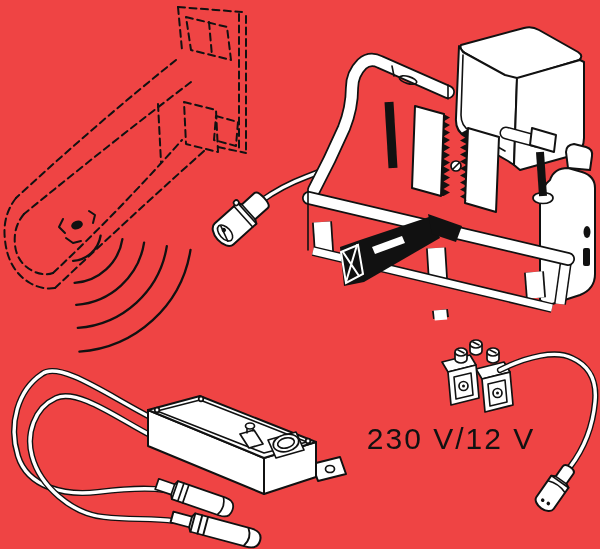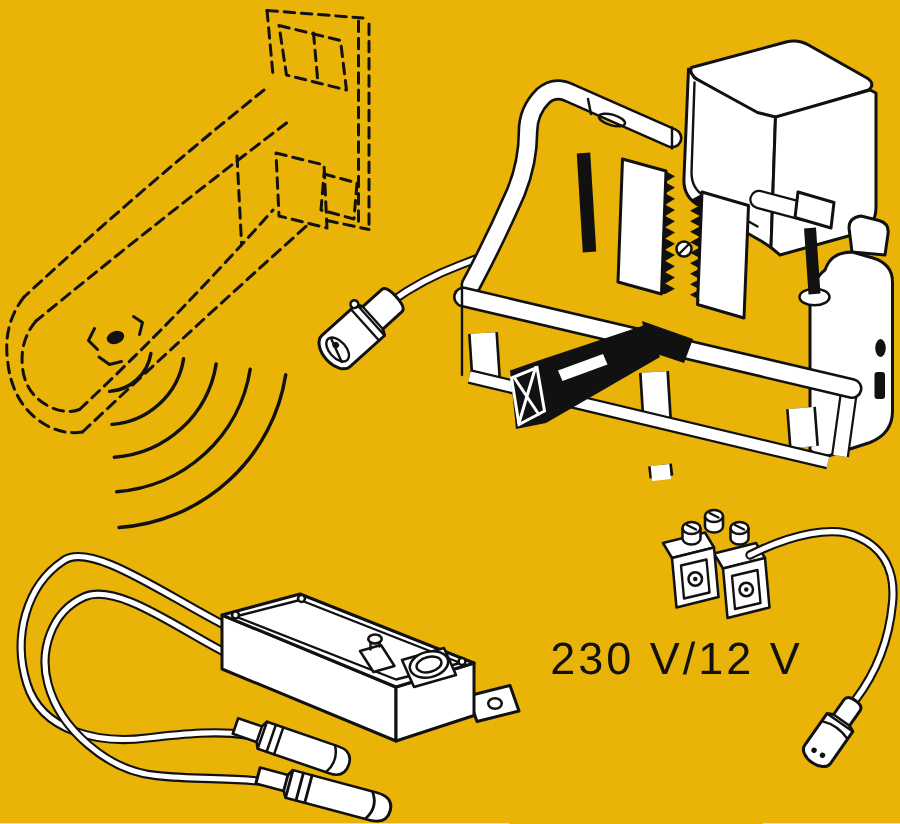--- a/index.html
+++ b/index.html
@@ -1,16 +1,16 @@
 <!DOCTYPE html>
 <html><head>
 <meta charset="utf-8">
 <style>
   html,body{margin:0;padding:0;background:#fff;}
-  .stage{position:relative;width:600px;height:549px;background:#eab308;overflow:hidden;
+  .stage{position:relative;width:600px;height:549px;background:#ef4444;overflow:hidden;
          font-family:"Liberation Sans", sans-serif;}
   svg{display:block}
   .s  {fill:none;stroke:#111;stroke-width:2;stroke-linecap:round;stroke-linejoin:round}
   .s15{fill:none;stroke:#111;stroke-width:1.6;stroke-linecap:round;stroke-linejoin:round}
   .sw {fill:#fff;stroke:#111;stroke-width:2;stroke-linejoin:round}
   .sw15{fill:#fff;stroke:#111;stroke-width:1.7;stroke-linejoin:round}
   .dash{stroke-dasharray:7 4.5}
   .arc{fill:none;stroke:#111;stroke-width:2.3;stroke-linecap:round}
   .band{fill:none;stroke:#111;stroke-linejoin:round}
   .core{fill:none;stroke:#fff;stroke-linejoin:round}

